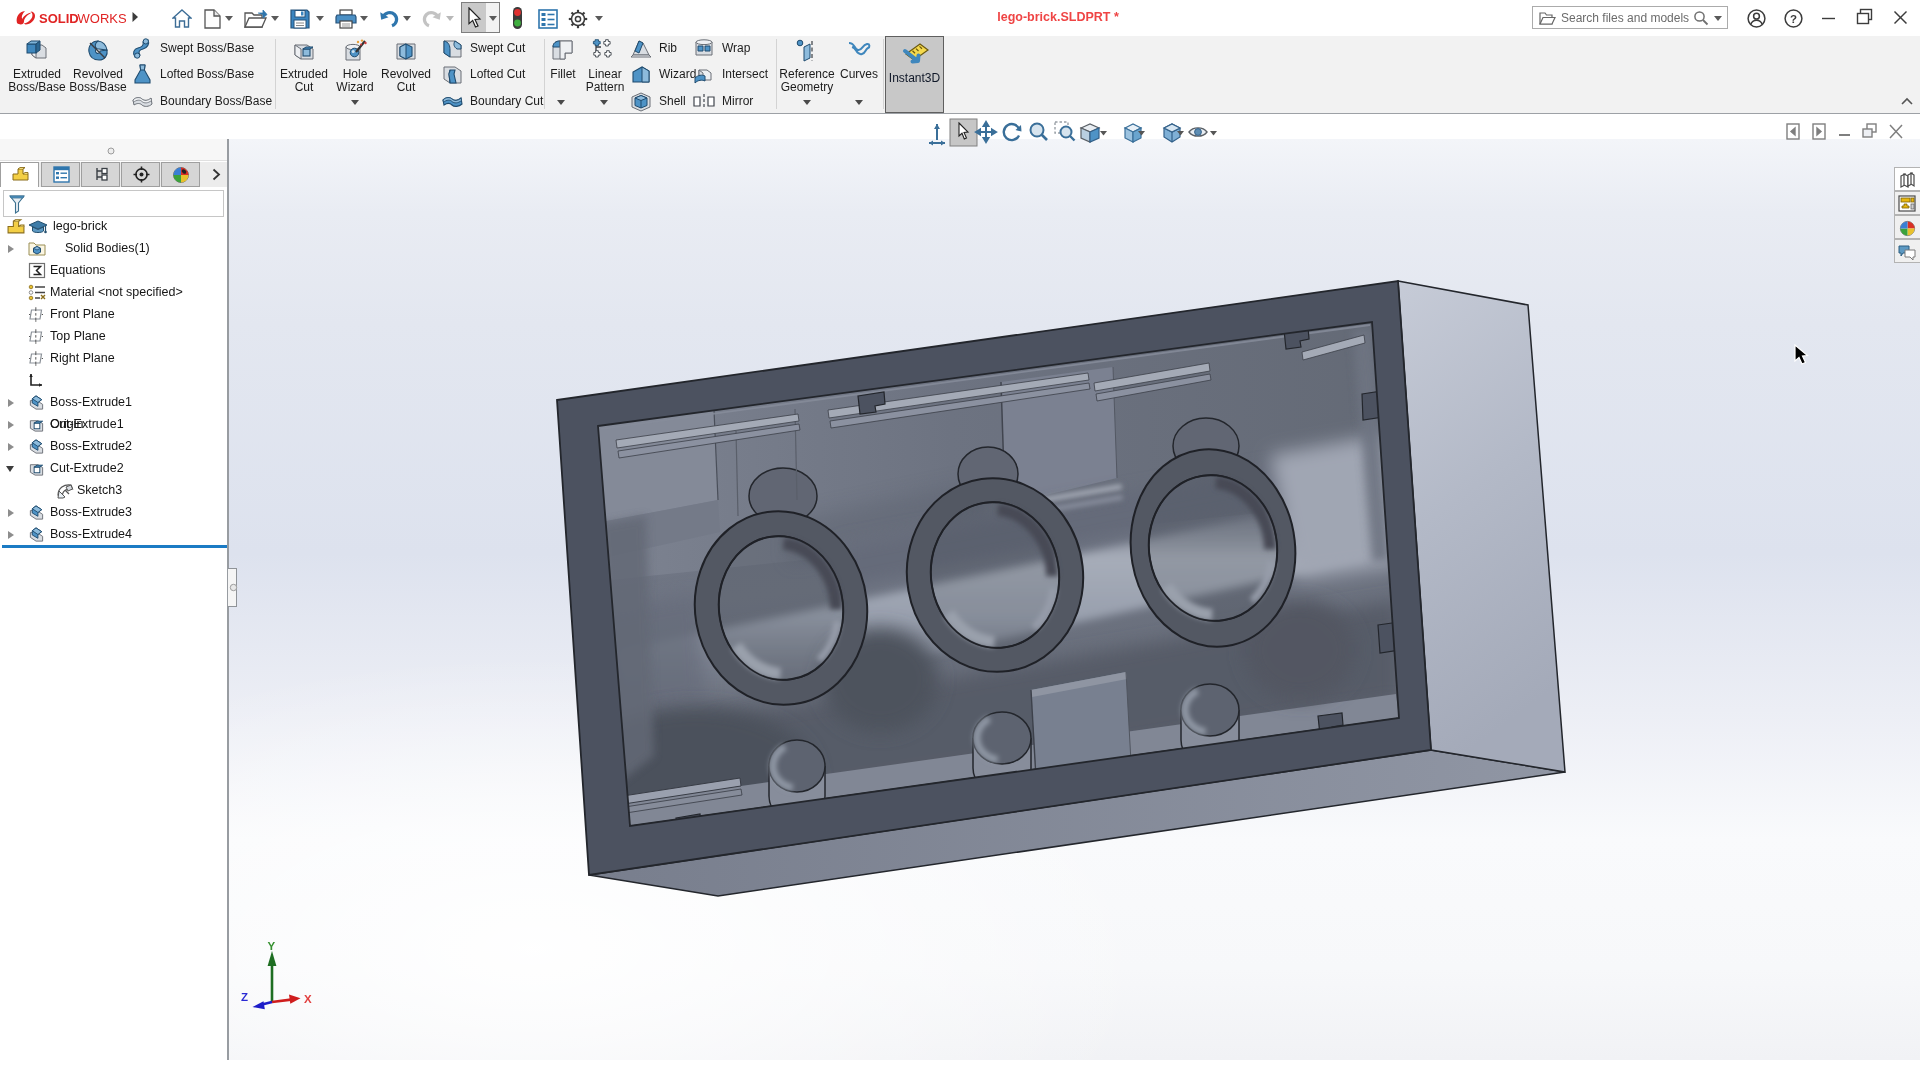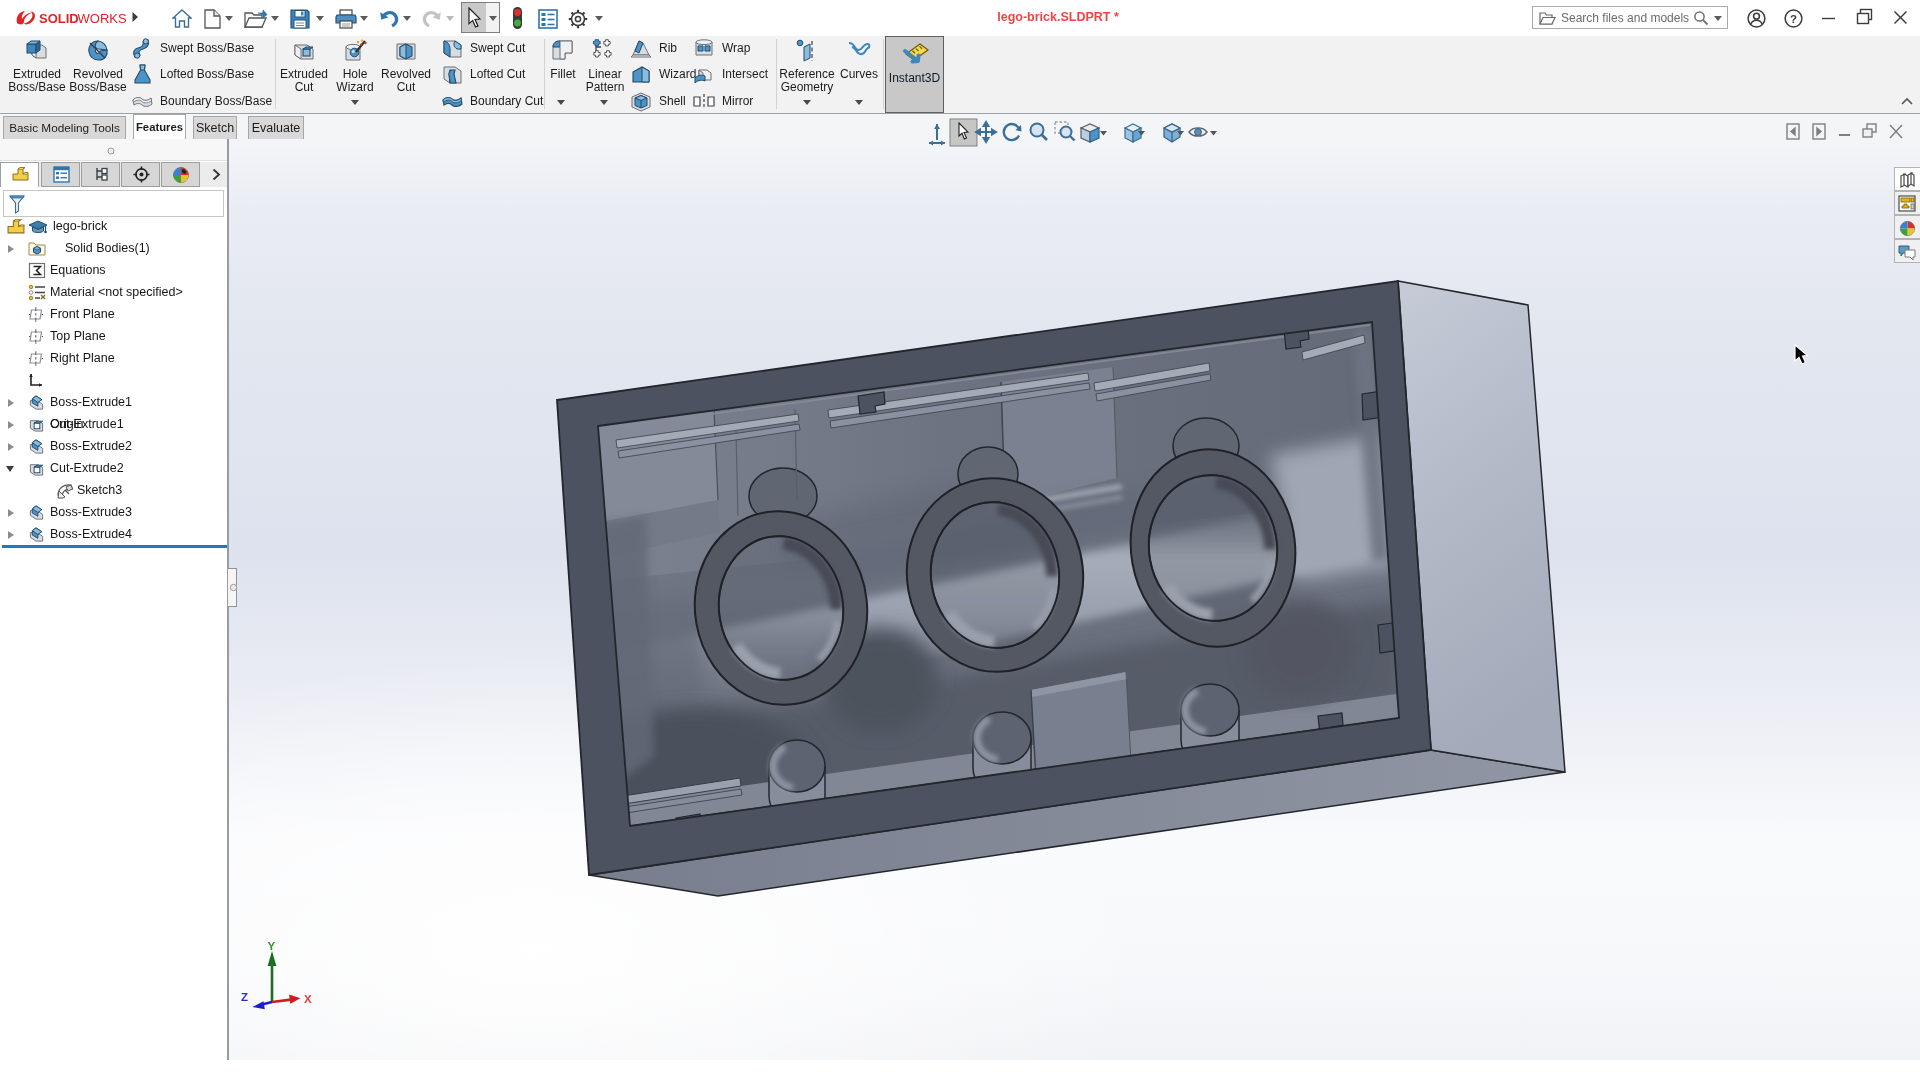--- a/index.html
+++ b/index.html
@@ -397,26 +397,20 @@
 
     <div class="rcaret" style="left:351px;top:64px;"></div>
     <div class="rcaret" style="left:557px;top:64px;"></div>
     <div class="rcaret" style="left:600px;top:64px;"></div>
     <div class="rcaret" style="left:803px;top:64px;"></div>
     <div class="rcaret" style="left:855px;top:64px;"></div>
 
     <svg class="abs" style="left:1900px;top:60px;" width="14" height="10" viewBox="0 0 14 10">
         <path d="M2 8 L7 3 L12 8" fill="none" stroke="#555" stroke-width="1.6"></path>
       </svg>
-  </div>
-  <div id="tabstrip">
-    <div class="ctab" style="left:3px;width:123px;font-size:11.8px;">Basic Modeling Tools</div>
-    <div class="ctab active" style="left:133px;width:53px;font-size:11.3px;">Features</div>
-    <div class="ctab" style="left:193px;width:44px;">Sketch</div>
-    <div class="ctab" style="left:248px;width:56px;">Evaluate</div>
   </div>
   <div id="viewport">
 
     <svg class="abs" style="left:694px;top:-21px;" width="540" height="34" viewBox="0 0 540 34">
 
       <g transform="translate(3,4)">
         <path d="M12 2 L12 18 M4 21 L20 21" stroke="#3a6f99" stroke-width="2" fill="none"></path>
         <path d="M12 2 L9 7 L15 7 Z" fill="#3a6f99"></path>
         <path d="M4 21 L8 18.6 L8 23.4 Z M20 21 L16 18.6 L16 23.4 Z" fill="#3a6f99"></path>
       </g>

